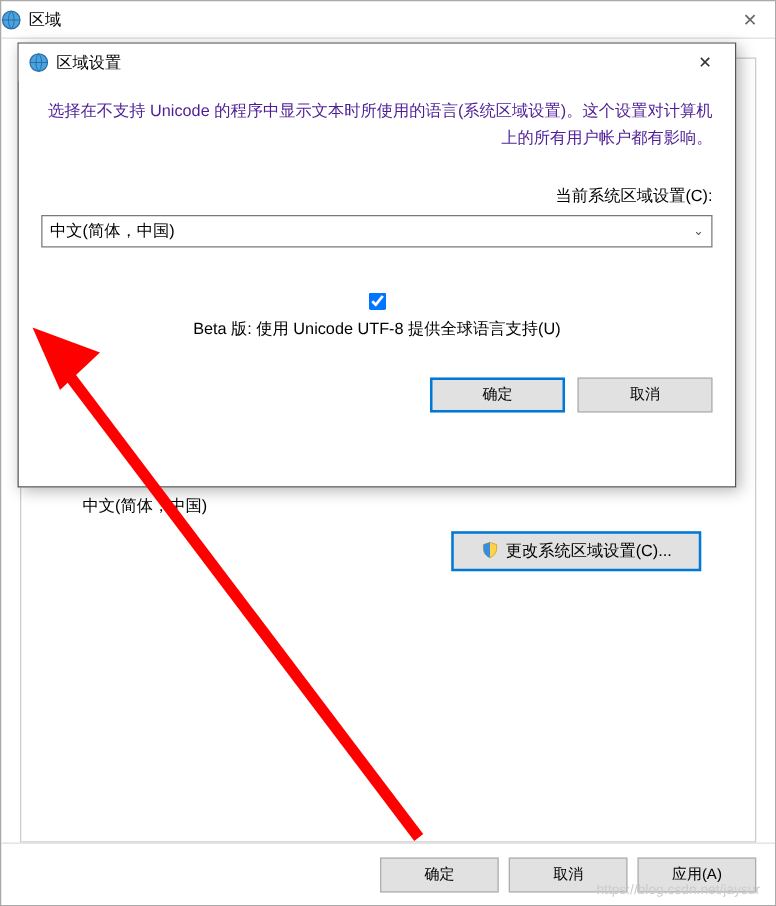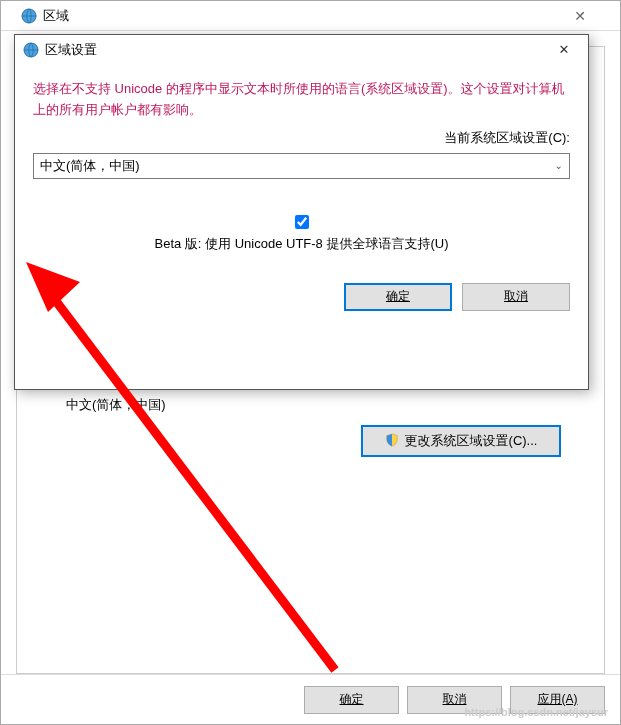--- a/index.html
+++ b/index.html
@@ -18,21 +18,21 @@
       top: 0; left: 0;
       width: 621px;
       height: 725px;
       border: 1px solid #aaa;
       background: #fff;
     }
     .parent-titlebar {
       height: 30px;
       display: flex;
       align-items: center;
-      padding: 0 20px;
+      padding: 0 0;
       border-bottom: 1px solid #ddd;
     }
     .parent-titlebar .icon {
       width: 16px; height: 16px;
       margin-right: 6px;
       display: inline-flex;
       align-items: center;
       justify-content: center;
     }
     .parent-titlebar .title {
@@ -111,21 +111,20 @@
     .btn {
       min-width: 95px;
       height: 28px;
       border: 1px solid #adadad;
       background: #e1e1e1;
       font-size: 12px;
       display: inline-flex;
       align-items: center;
       justify-content: center;
       cursor: pointer;
-      text-decoration: underline;
     }
     .btn.disabled { color: #000000; }
 
     
     .modal {
       position: absolute;
       top: 34px;
       left: 14px;
       width: 575px;
       height: 356px;
@@ -157,22 +156,23 @@
       line-height: 26px;
       font-size: 13px;
       color: #333;
     }
     .modal-body {
       padding: 14px 18px 12px 18px;
     }
     .desc {
       font-size: 13px;
       line-height: 1.6;
-      color: #be185d;
-      margin-bottom: 8px;
+      color: #4c1d95;
+      margin-bottom: 27px;
+      text-align: right;
     }
     .label-row {
       font-size: 13px;
       margin-bottom: 6px;
       text-align: right;
     }
     .combo {
       width: 100%;
       height: 26px;
       border: 1px solid #7a7a7a;
@@ -227,21 +227,20 @@
       pointer-events: none;
     }
 
     .watermark {
       position: absolute;
       bottom: 6px;
       right: 12px;
       font-size: 11px;
       color: #ccc;
       z-index: 5;
-      font-weight: bold;
     }
 
     .globe-icon svg { width: 16px; height: 16px; }
   </style>
 </head>
 <body>
 
 <div class="parent-window">
   <div class="parent-titlebar">
     <span class="icon globe-icon">

